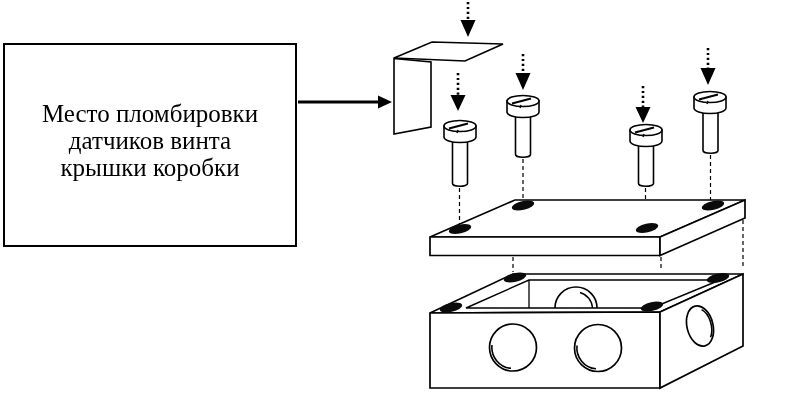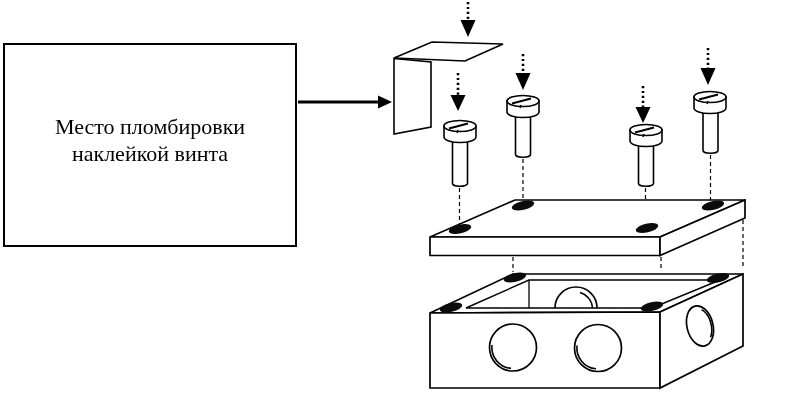--- a/index.html
+++ b/index.html
@@ -7,38 +7,39 @@
     width:785px;height:407px;position:relative;overflow:hidden;
     font-family:"Liberation Serif", "DejaVu Serif", serif;
   }
   .stage{position:absolute;inset:0;width:785px;height:407px;}
   .label-box{
     position:absolute;left:3px;top:43px;width:294px;height:204px;
     border:2.5px solid #000;box-sizing:border-box;
     display:flex;flex-direction:column;justify-content:center;align-items:center;
     padding-bottom:10px;
     text-align:center;color:#000;
-    font-size:22px;line-height:27px;white-space:nowrap;
+    font-size:25px;line-height:27px;white-space:nowrap;
   }
   svg{position:absolute;left:0;top:0;}
   .ln{stroke:#000;fill:none;}
   .face{stroke:#000;fill:#fff;}
   .hole{fill:#0b0b0b;stroke:none;}
   .dash{stroke:#000;stroke-width:1.2;stroke-dasharray:4 3;fill:none;}
   .dot{stroke:#000;stroke-width:2.6;stroke-dasharray:2.2 2.7;fill:none;}
   .tri{fill:#000;stroke:none;}
 </style>
 </head>
 <body>
 
 <div class="stage">
 
   <div class="label-box">
     <div>Место пломбировки</div>
-    <div>наклейкой винта</div>
+    <div>датчиков винта</div>
+    <div>крышки коробки</div>
   </div>
 
   <svg width="785" height="407" viewBox="0 0 785 407">
 
     <g>
       <line class="ln" x1="298" y1="102" x2="378" y2="102" stroke-width="2.8"></line>
       <polygon class="tri" points="378,95.5 378,108.5 392,102"></polygon>
     </g>
 
     <g>

